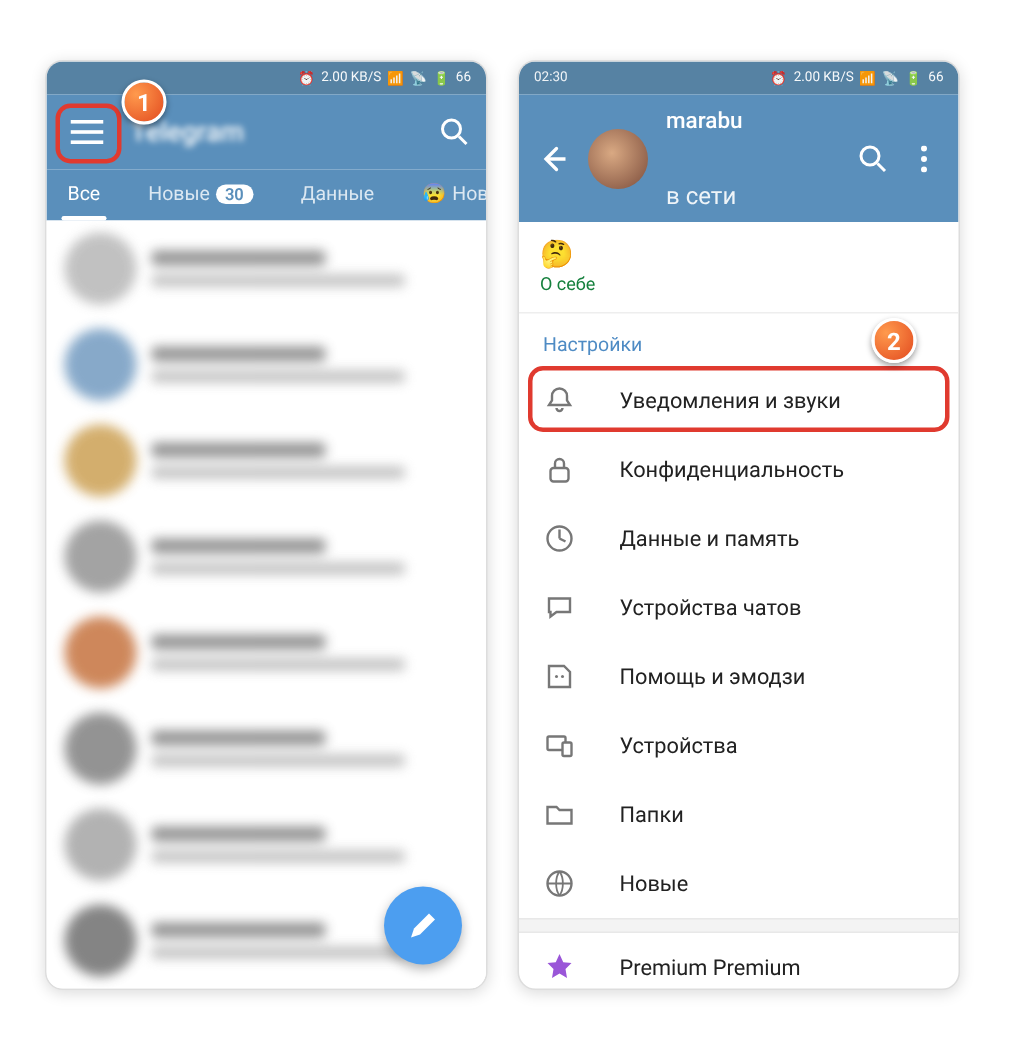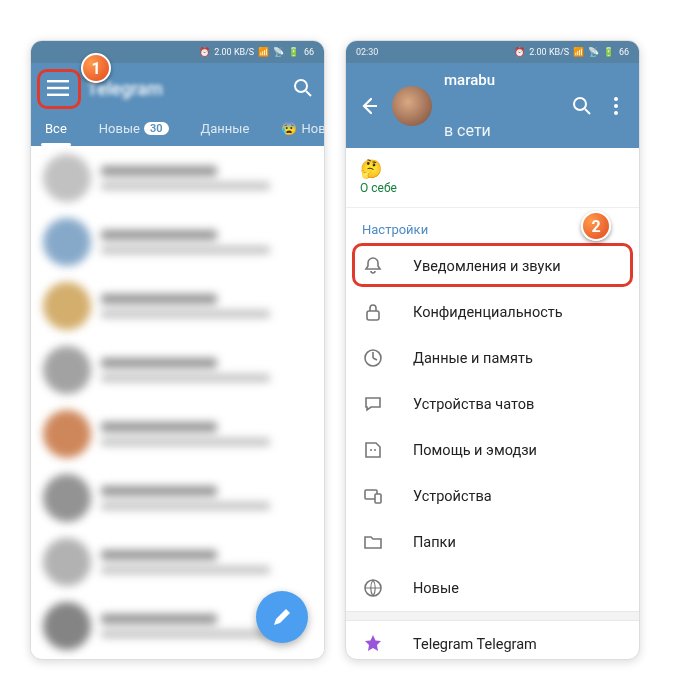--- a/index.html
+++ b/index.html
@@ -428,20 +428,20 @@
   </div>
 
   <div class="shadow-sep"></div>
 
   <div class="srow premium">
     <span class="sicon">
       <svg width="20" height="20" viewBox="0 0 20 20">
           <path d="M10 1l2.5 5.5L18 7l-4 4 1 6-5-3-5 3 1-6-4-4 5.5-.5Z" fill="#9a56d8"></path>
         </svg>
     </span>
-    <span>Telegram Telegram</span>
+    <span>Premium Premium</span>
   </div>
 
   <div class="shadow-sep"></div>
 
   <div class="section-h">Помощь</div>
 
 </div>
 
 </body></html>

